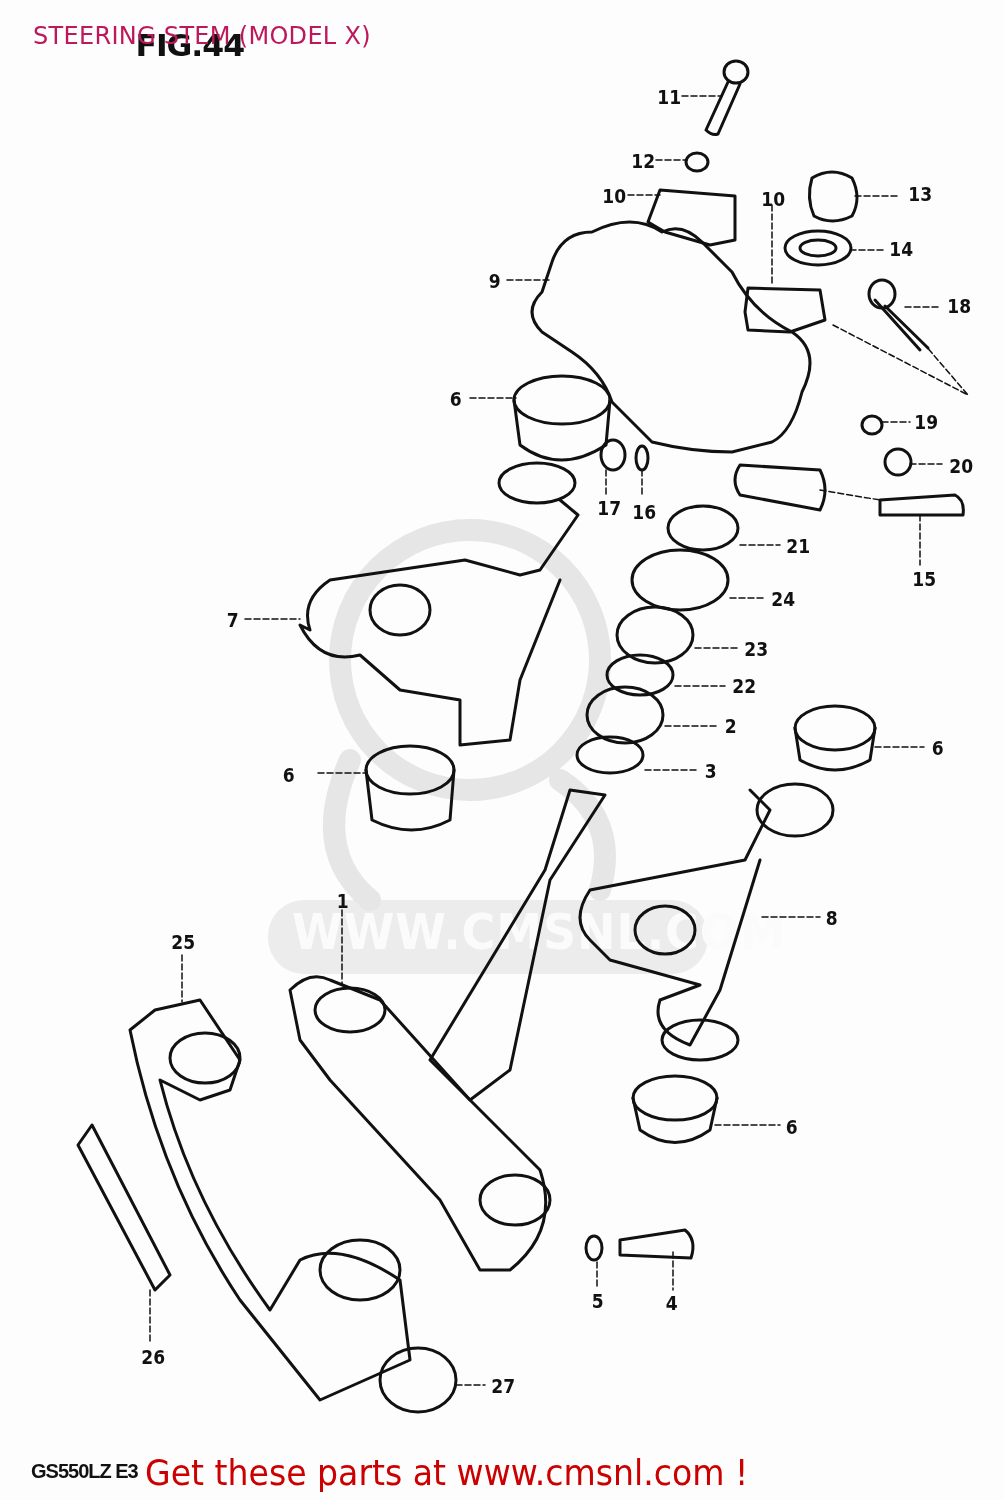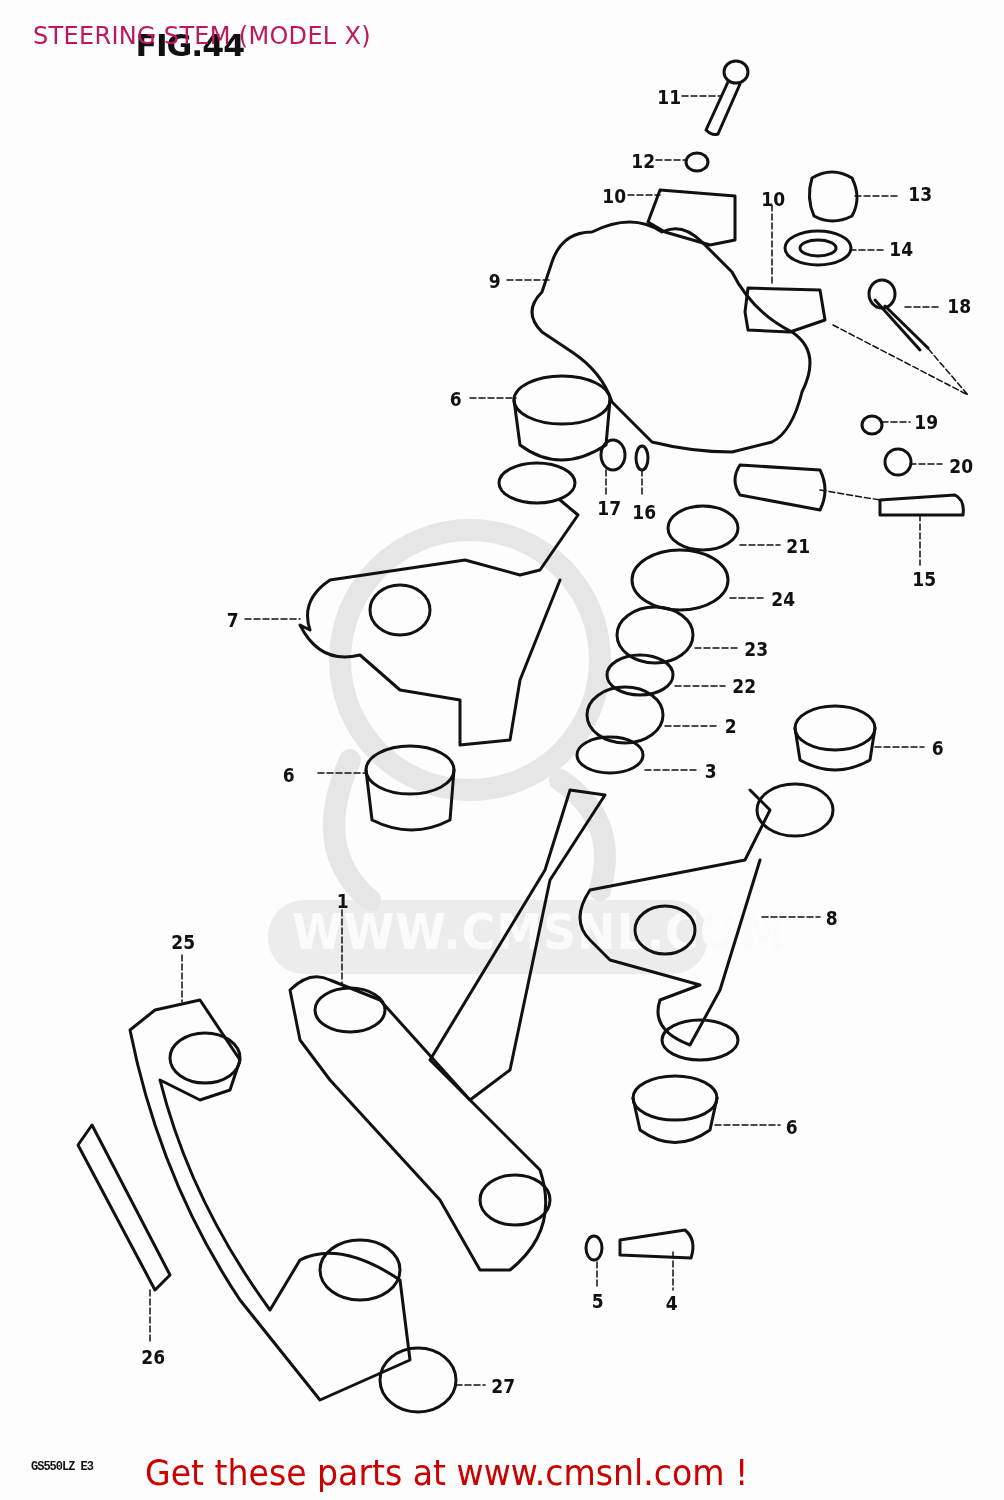--- a/index.html
+++ b/index.html
@@ -1,19 +1,19 @@
 <!DOCTYPE html>
 <html><head>
 <meta charset="utf-8">
 <style>
   html, body { margin:0; padding:0; background:#fcfdfc; }
   body { width:1004px; height:1500px; position:relative; overflow:hidden; font-family:"DejaVu Sans", sans-serif; }
   .title { position:absolute; left:21px; top:22px; font-size:24px; color:#be185d; letter-spacing:0.3px; z-index:3;margin-left:12px; }
   .fig { position:absolute; left:138px; top:28px; font-size:30px; font-weight:bold; color:#111; font-family:"DejaVu Sans", sans-serif; transform:scaleX(1.05); z-index:2; letter-spacing:-1px; }
-  .model-code { position:absolute; left:31px; top:1460px; font-size:12px; font-weight:bold; color:#111; font-family:Liberation Mono, monospace; letter-spacing:-1px; }
+  .model-code { position:absolute; left:31px; top:1460px; font-size:20px; font-weight:bold; color:#111; font-family:Liberation Sans, sans-serif; letter-spacing:-1px; }
   .promo { position:absolute; left:145px; top:1452px; font-size:36px; color:#cc0000; font-family:"DejaVu Sans", sans-serif; transform:scaleX(0.92); transform-origin:left top; }
   svg.art { position:absolute; left:0; top:0; }
   .lbl { position:absolute; font-size:19px; font-weight:bold; color:#111; font-family:"DejaVu Sans", sans-serif; transform:scaleX(0.9); }
   .wm { position:absolute; left:268px; top:900px; width:440px; height:74px; border-radius:36px; background:#ececec; }
   .wm-text { position:absolute; left:292px; top:903px; font-size:50px; font-weight:bold; color:#fbfbfb; font-family:"DejaVu Sans", sans-serif; letter-spacing:1px; transform:scaleX(0.92); transform-origin:left top; }
 </style>
 </head>
 <body>
 
 <div class="wm"></div>

